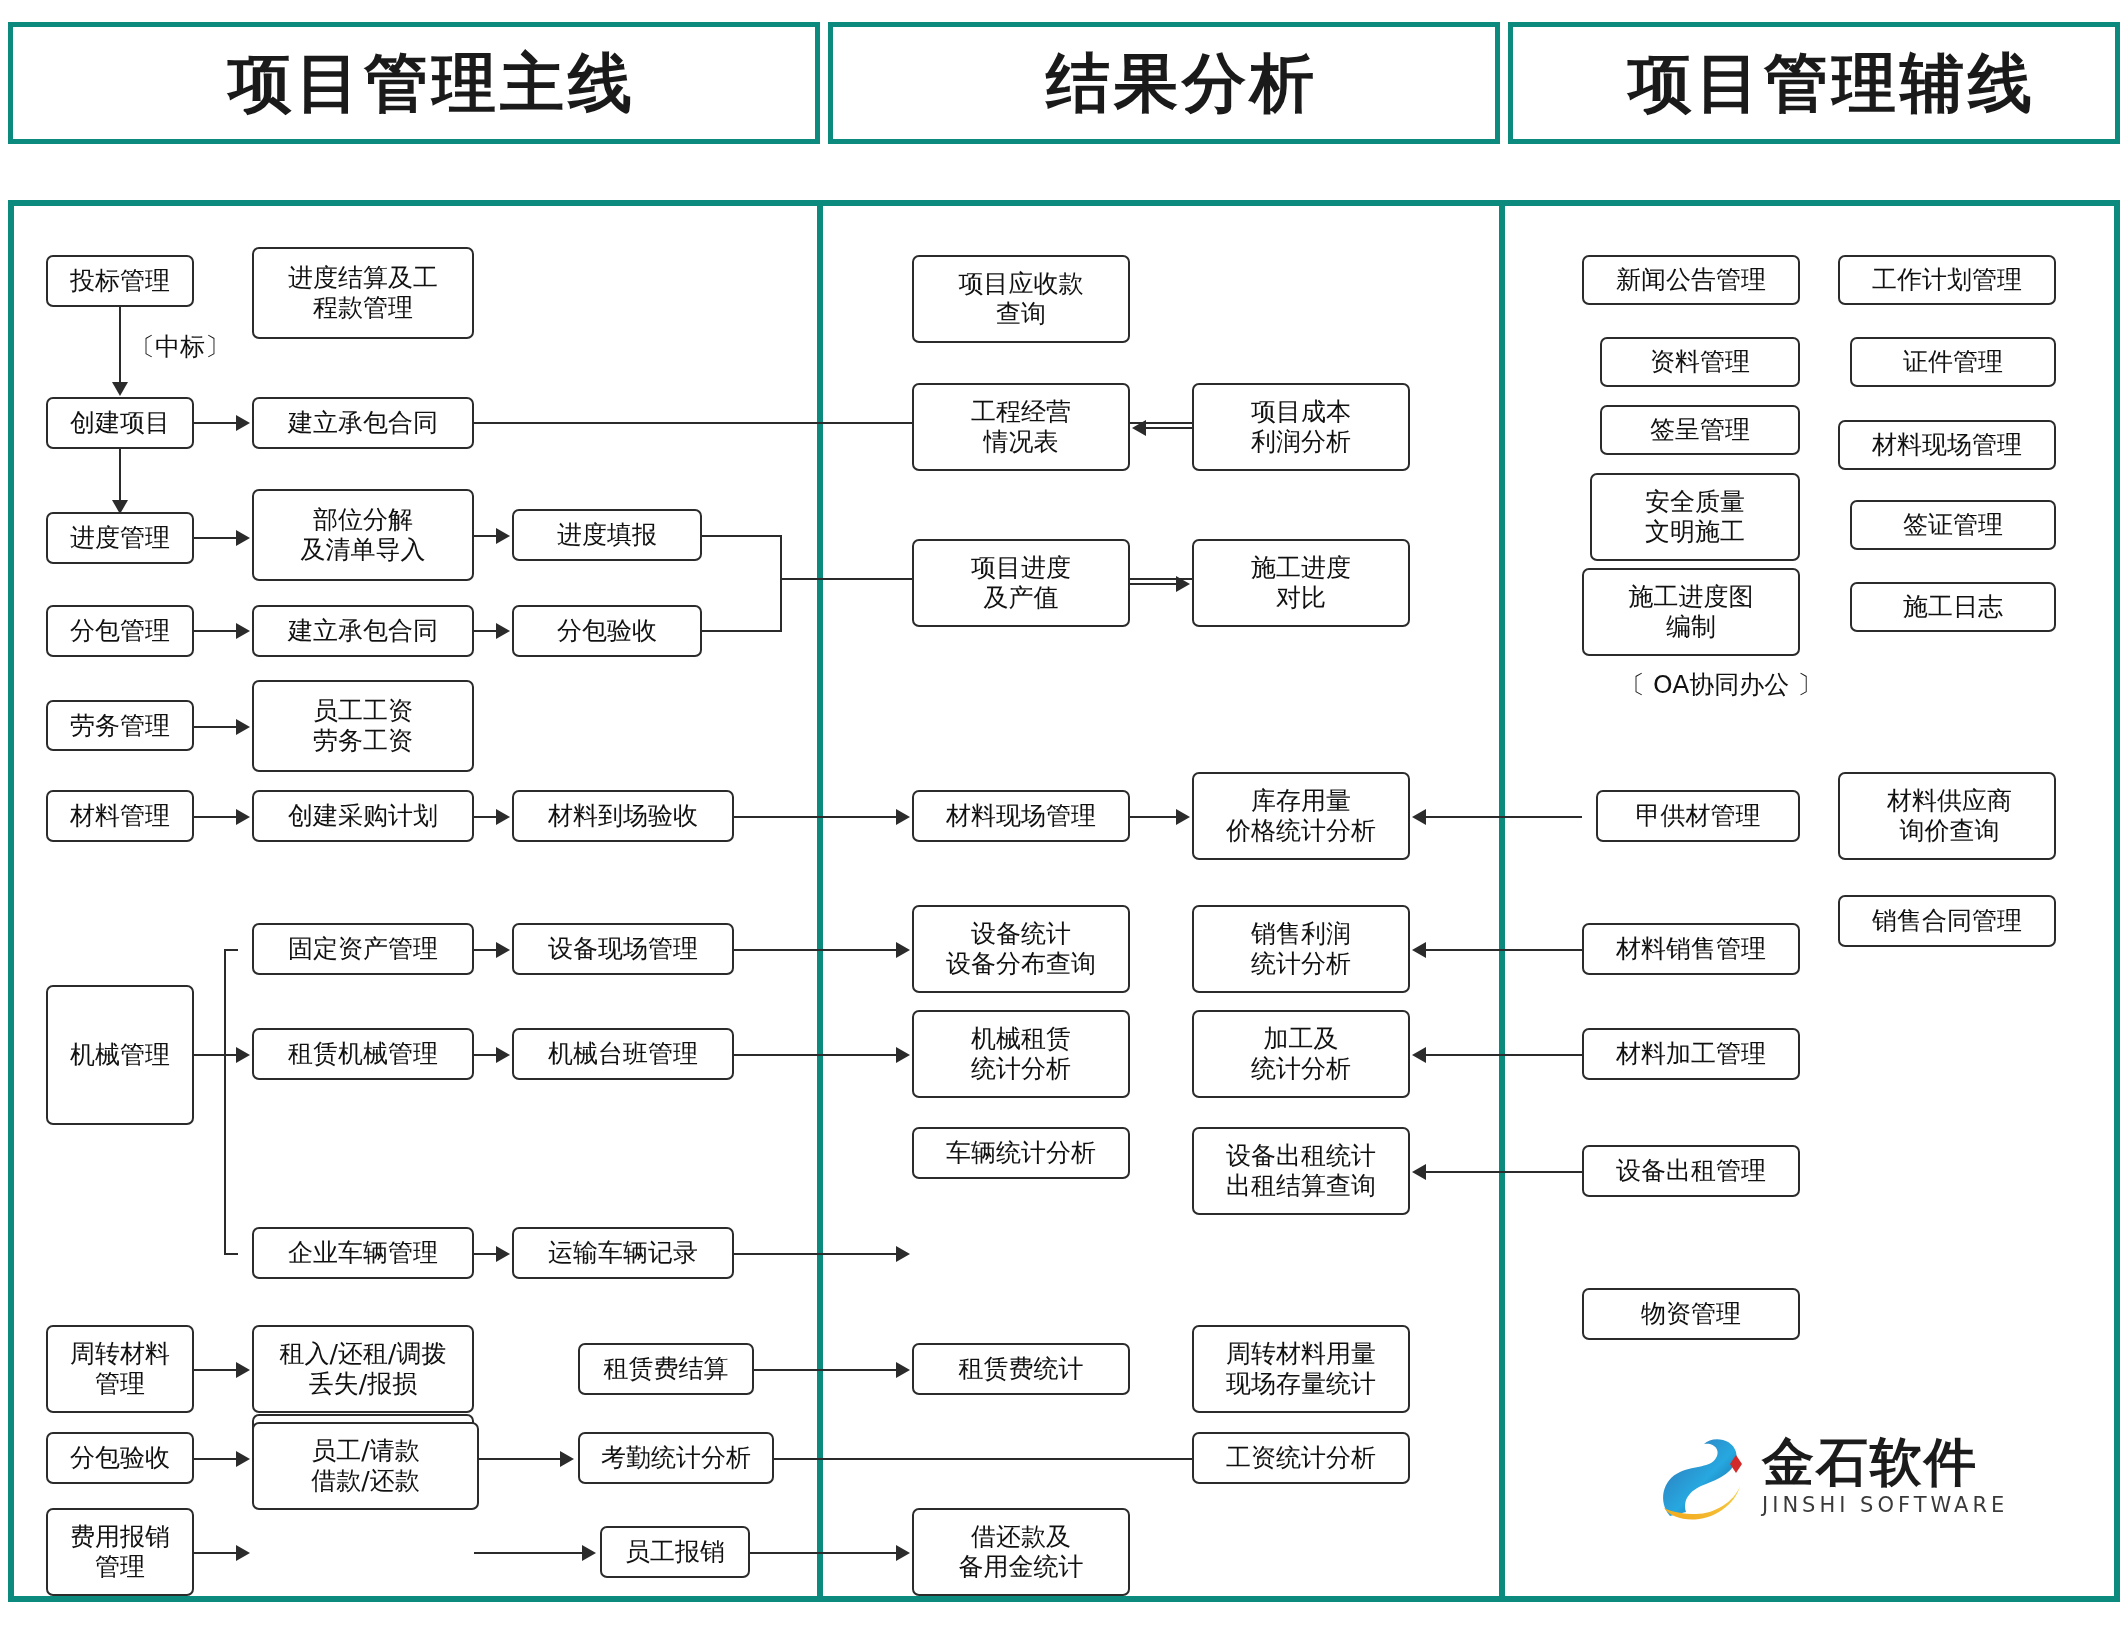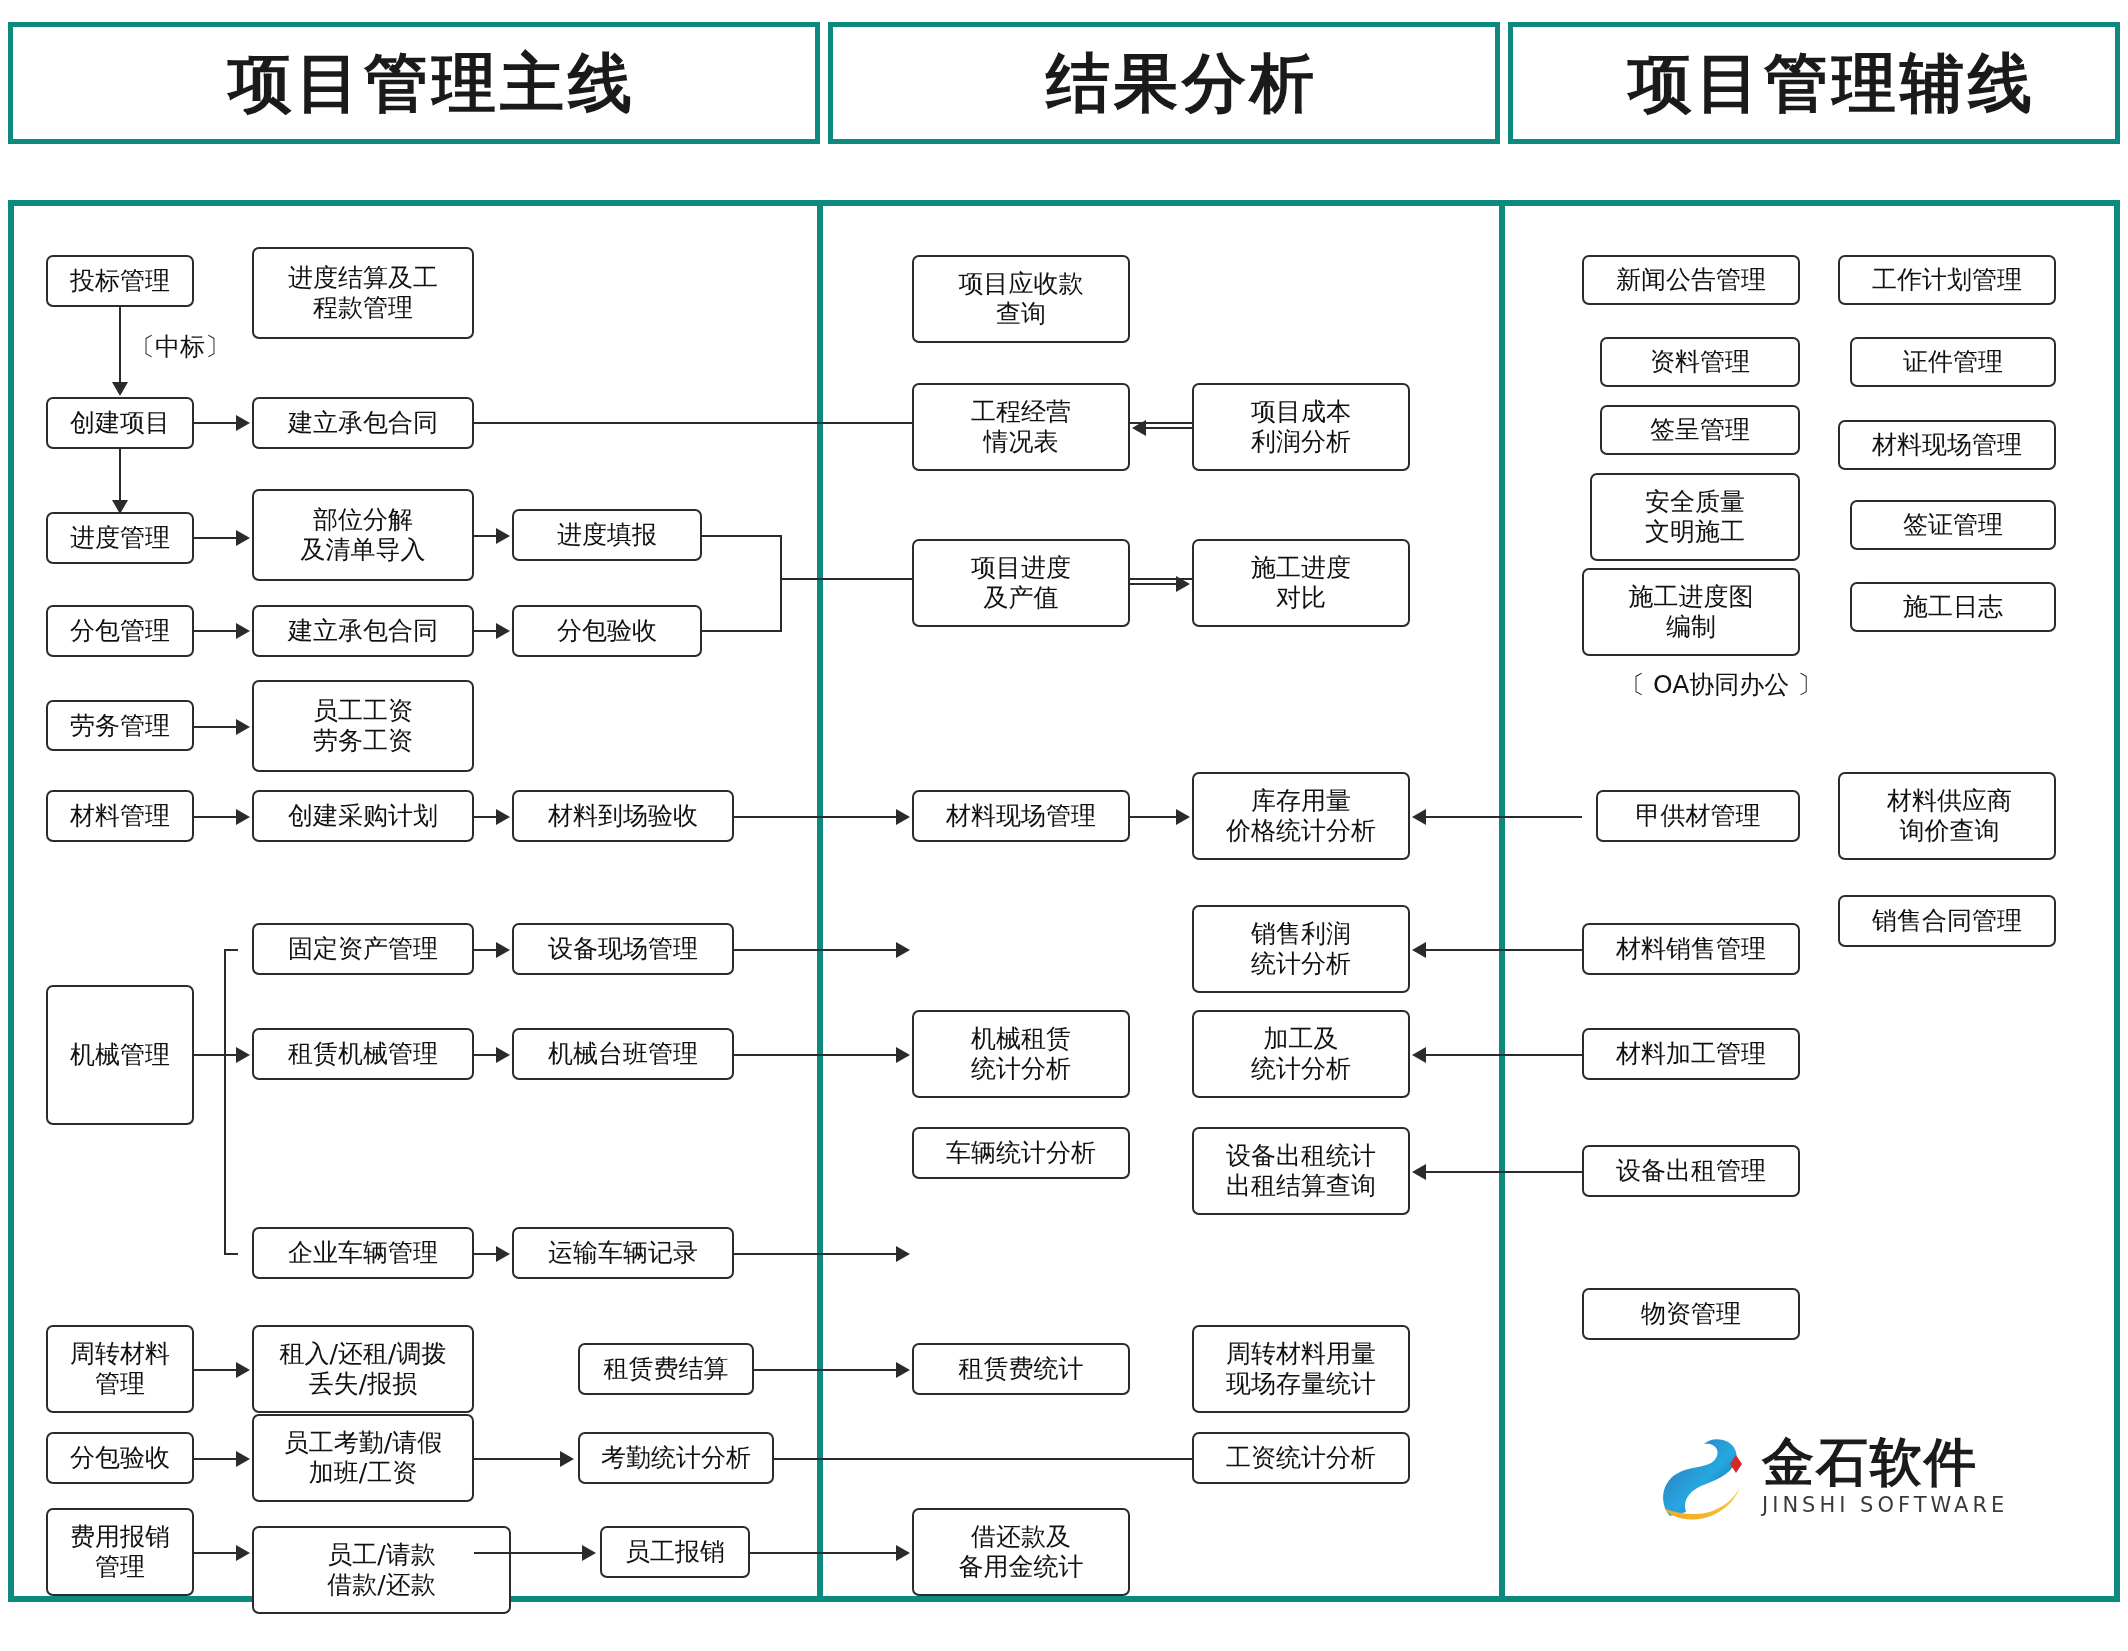--- a/index.html
+++ b/index.html
@@ -233,21 +233,21 @@
     <span>考勤统计分析</span>
   </div>
   <div class="ln lnh" style="left:474px;top:1458px;width:88px;"></div>
   <div class="arrow ar-r" style="left:560px;top:1451px;"></div>
   <div class="ln lnh" style="left:774px;top:1458px;width:420px;"></div>
 
   <div class="box two" style="left:46px;top:1508px;width:148px;height:88px;">
     <span>费用报销
 管理</span>
   </div>
-  <div class="box two" style="left:252px;top:1526px;width:259px;height:88px;">
+  <div class="box two" style="left:252px;top:1422px;width:227px;height:88px;">
     <span>员工/请款
 借款/还款</span>
   </div>
   <div class="ln lnh" style="left:194px;top:1552px;width:44px;"></div>
   <div class="arrow ar-r" style="left:236px;top:1545px;"></div>
 
   <div class="box" style="left:600px;top:1526px;width:150px;height:52px;">
     <span>员工报销</span>
   </div>
   <div class="ln lnh" style="left:474px;top:1552px;width:110px;"></div>
@@ -289,20 +289,24 @@
   <div class="box two" style="left:1192px;top:772px;width:218px;height:88px;">
     <span>库存用量
 价格统计分析</span>
   </div>
   <div class="ln lnh" style="left:1130px;top:816px;width:48px;"></div>
   <div class="arrow ar-r" style="left:1176px;top:809px;"></div>
 
   <div class="ln lnh" style="left:1426px;top:816px;width:156px;"></div>
   <div class="arrow ar-l" style="left:1412px;top:809px;"></div>
 
+  <div class="box two" style="left:912px;top:905px;width:218px;height:88px;">
+    <span>设备统计
+设备分布查询</span>
+  </div>
   <div class="box two" style="left:912px;top:1010px;width:218px;height:88px;">
     <span>机械租赁
 统计分析</span>
   </div>
   <div class="box" style="left:912px;top:1127px;width:218px;height:52px;">
     <span>车辆统计分析</span>
   </div>
 
   <div class="box two" style="left:1192px;top:905px;width:218px;height:88px;">
     <span>销售利润

